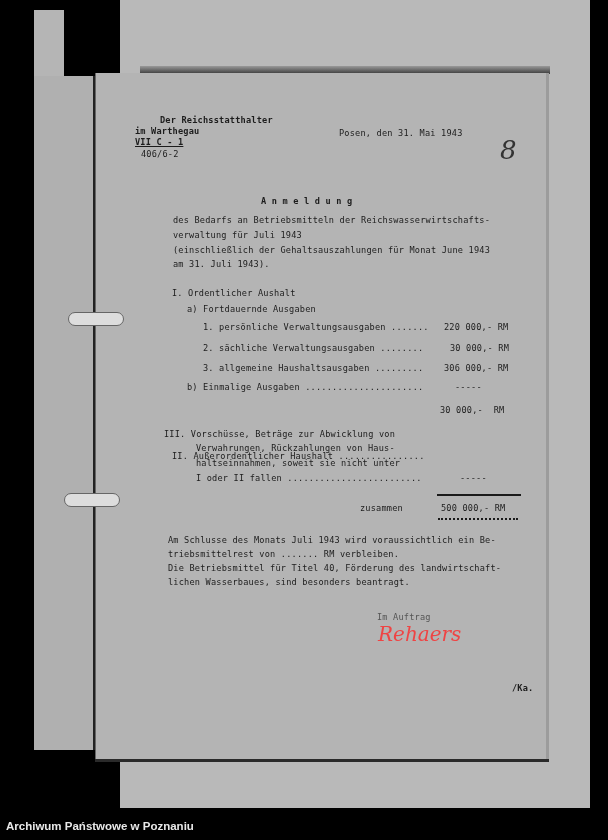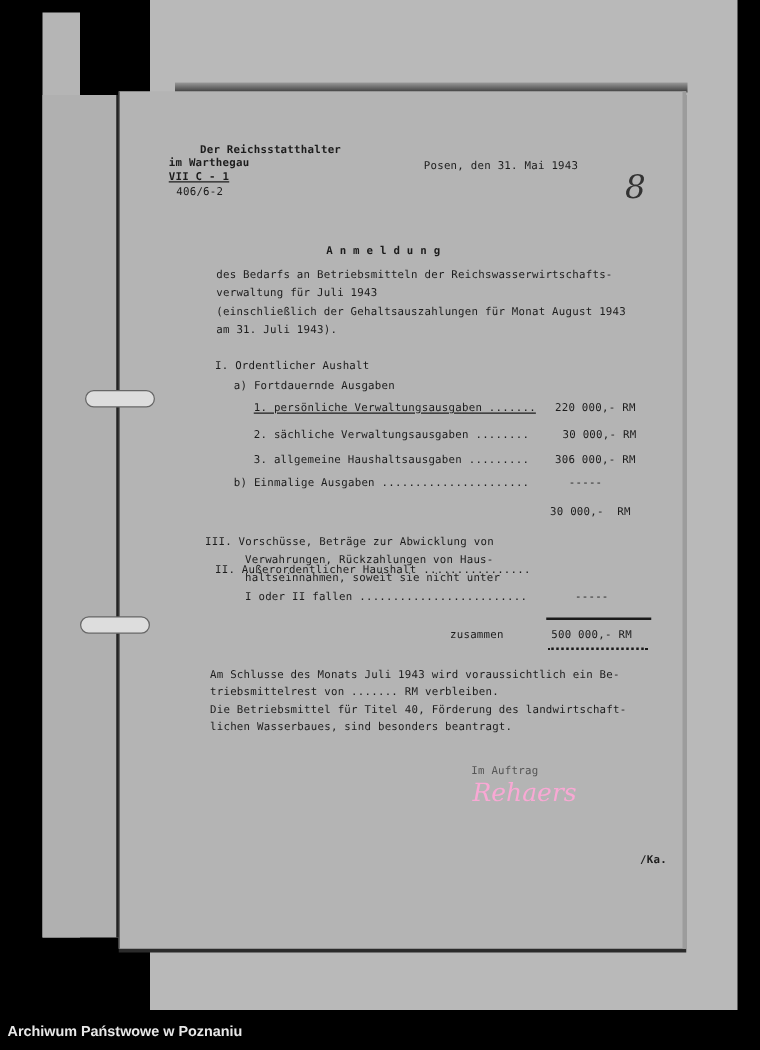--- a/index.html
+++ b/index.html
@@ -8,21 +8,21 @@
   .sheet-left{position:absolute;left:34px;top:10px;width:30px;height:740px;background:#b5b5b5;}
   .sheet-left2{position:absolute;left:34px;top:76px;width:60px;height:674px;background:#b0b0b0;border-right:1px solid #555;}
   .sheet-main{position:absolute;left:95px;top:73px;width:450px;height:686px;background:#b4b4b4;border-left:1px solid #666;border-right:3px solid #9c9c9c;box-shadow:0 3px 0 #2a2a2a;}
   .sheet-top-shadow{position:absolute;left:140px;top:66px;width:410px;height:8px;background:linear-gradient(#999,#3a3a3a);}
   .spine-line{position:absolute;left:93px;top:76px;width:2px;height:674px;background:#222;}
   .binder{position:absolute;width:54px;height:12px;border-radius:7px;background:#ddd;border:1px solid #666;}
   .txt{position:absolute;font-size:8.6px;color:#1c1c1c;white-space:pre;letter-spacing:0.2px;}
   .bold{font-weight:bold;}
   .ul{text-decoration:underline;}
   .hand{position:absolute;font-family:"DejaVu Serif",serif;font-style:italic;color:#333;}
-  .sig{position:absolute;font-family:"DejaVu Serif",serif;font-style:italic;font-size:20px;color:#f9a8d4;}
+  .sig{position:absolute;font-family:"DejaVu Serif",serif;font-style:italic;font-size:20px;color:#ef4444;}
   .footer{position:absolute;left:6px;top:820px;font-family:"Liberation Sans",sans-serif;font-weight:bold;font-size:11.5px;color:#e8e8e8;}
   .rule{position:absolute;height:2px;background:#1a1a1a;}
   .dline{position:absolute;border-top:2px dotted #1a1a1a;}
 </style>
 </head>
 <body>
 
 <div class="sheet-back"></div>
 <div class="sheet-left"></div>
 <div class="sheet-left2"></div>
@@ -35,26 +35,26 @@
 <div class="txt bold" style="left:118px;top:115px;padding-left:42px;">Der Reichsstatthalter</div>
 <div class="txt bold" style="left:135px;top:126px;">im Warthegau</div>
 <div class="txt bold ul" style="left:135px;top:137px;">VII C - 1</div>
 <div class="txt" style="left:141px;top:149px;">406/6-2</div>
 <div class="txt" style="left:339px;top:128px;">Posen, den 31. Mai 1943</div>
 <div class="hand" style="left:500px;top:135px;font-size:26px;">8</div>
 
 <div class="txt bold" style="left:261px;top:196px;">A n m e l d u n g</div>
 <div class="txt" style="left:173px;top:215px;">des Bedarfs an Betriebsmitteln der Reichswasserwirtschafts-</div>
 <div class="txt" style="left:173px;top:230px;">verwaltung für Juli 1943</div>
-<div class="txt" style="left:173px;top:245px;">(einschließlich der Gehaltsauszahlungen für Monat August 1943</div>
+<div class="txt" style="left:173px;top:245px;">(einschließlich der Gehaltsauszahlungen für Monat June 1943</div>
 <div class="txt" style="left:173px;top:259px;">am 31. Juli 1943).</div>
 
 <div class="txt" style="left:172px;top:288px;">I. Ordentlicher Aushalt</div>
 <div class="txt" style="left:187px;top:304px;">a) Fortdauernde Ausgaben</div>
-<div class="txt" style="left:203px;top:322px;text-decoration:underline;">1. persönliche Verwaltungsausgaben .......</div>
+<div class="txt" style="left:203px;top:322px;">1. persönliche Verwaltungsausgaben .......</div>
 <div class="txt" style="left:444px;top:322px;">220 000,- RM</div>
 <div class="txt" style="left:203px;top:343px;">2. sächliche Verwaltungsausgaben ........</div>
 <div class="txt" style="left:450px;top:343px;">30 000,- RM</div>
 <div class="txt" style="left:203px;top:363px;">3. allgemeine Haushaltsausgaben .........</div>
 <div class="txt" style="left:444px;top:363px;">306 000,- RM</div>
 <div class="txt" style="left:187px;top:382px;">b) Einmalige Ausgaben ......................</div>
 <div class="txt" style="left:455px;top:382px;">-----</div>
 <div class="txt" style="left:172px;top:405px;margin-top:46px;">II. Außerordentlicher Haushalt ................</div>
 <div class="txt" style="left:440px;top:405px;">30 000,-  RM</div>
 <div class="txt" style="left:164px;top:429px;">III. Vorschüsse, Beträge zur Abwicklung von</div>

